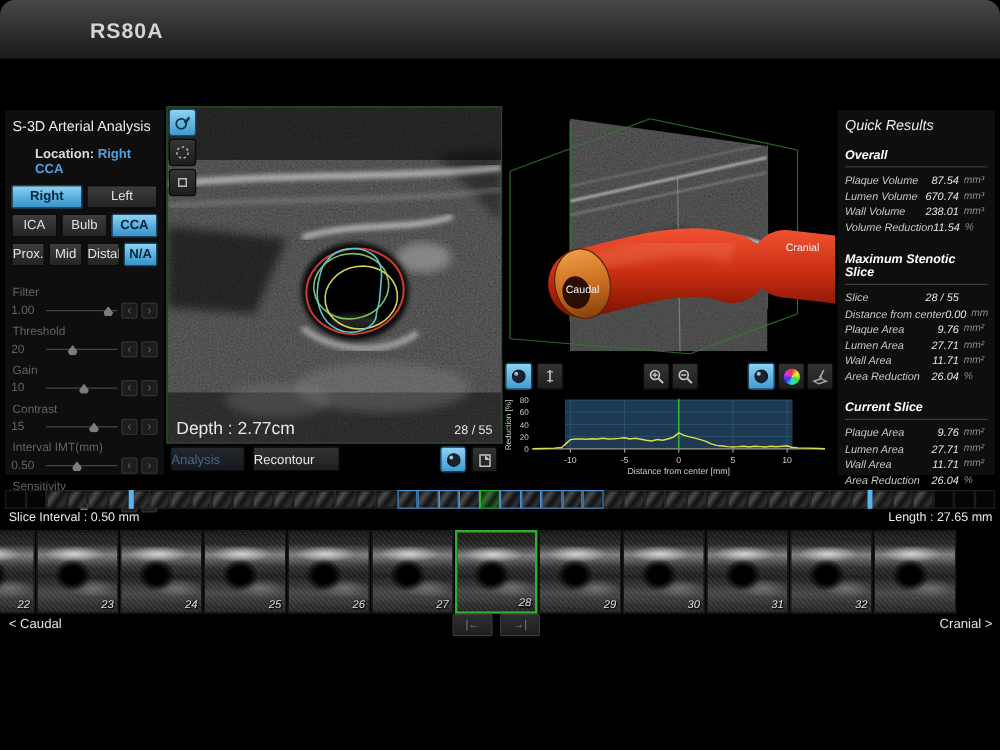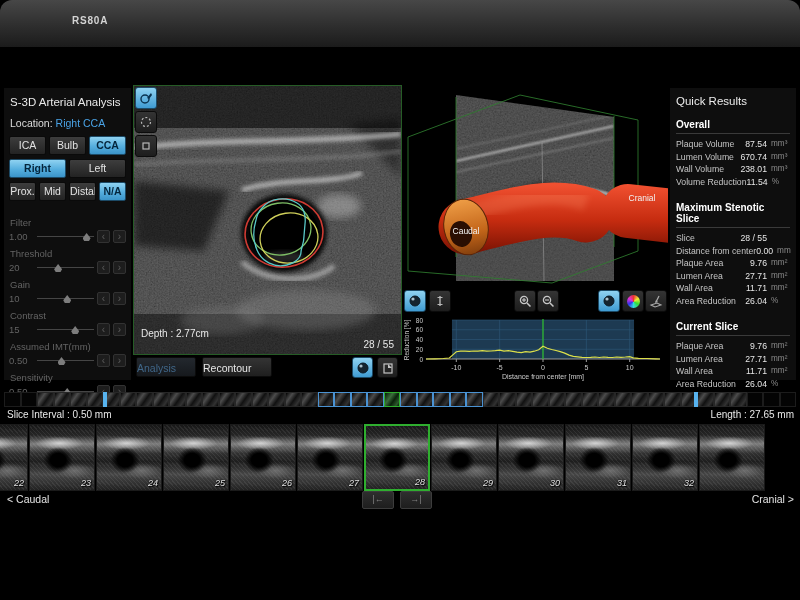--- a/index.html
+++ b/index.html
@@ -3,28 +3,28 @@
 <meta charset="utf-8">
 <style>
   html,body{margin:0;padding:0;background:#000;}
   #app{position:relative;width:800px;height:600px;background:#000;overflow:hidden;
        font-family:"Liberation Sans",sans-serif;color:#ddd;}
 
   
   #titlebar{position:absolute;left:0;top:0;width:800px;height:47px;
     background:linear-gradient(180deg,#474747 0%,#2e2e2e 55%,#1b1b1b 100%);
     border-radius:12px 12px 0 0;}
-  #titlebar .title{position:absolute;left:72px;top:15px;font-size:10px;font-weight:bold;
+  #titlebar .title{position:absolute;left:72px;top:15px;font-size:17px;font-weight:bold;
     letter-spacing:.8px;color:#d4d4d4;}
 
   
   #left-panel{position:absolute;left:4px;top:88px;width:127px;height:292px;
     background:#0e0e0e;box-sizing:border-box;padding:6px 5px;}
   .panel-title{font-size:11.5px;color:#e9e9e9;margin:2px 0 9px 1px;}
-  .loc-line{font-size:10.5px;margin:0 0 7px 1px;}
+  .loc-line{font-size:10.5px;margin:0 0 7px 19px;font-weight:bold;}
   .loc-line .lbl{color:#dcdcdc;}
   .loc-line .val{color:#4aa3e6;}
   .btn-row{display:flex;gap:3px;margin-bottom:4px;}
   .pbtn{flex:1;height:17px;line-height:17px;text-align:center;font-size:10.5px;
     color:#e2e2e2;background:linear-gradient(180deg,#3d3d3d,#232323);
     border:1px solid #0a0a0a;border-radius:2px;overflow:hidden;white-space:nowrap;}
   .pbtn.on{color:#04253c;font-weight:bold;
     background:linear-gradient(180deg,#8fd2f1 0%,#55aede 55%,#3b94c9 100%);
     border:1px solid #1c4a66;}
   #sliders{margin-top:16px;}
@@ -40,21 +40,21 @@
     color:#5c5c5c;background:#1d1d1d;border:1px solid #323232;border-radius:2px;box-sizing:border-box;}
 
   
   #us-view{position:absolute;left:133px;top:85px;width:267px;height:268px;
     border:1px solid #265c26;box-sizing:content-box;background:#000;}
   #tool-stack{position:absolute;left:1px;top:1px;z-index:5;}
   .tool-btn{width:22px;height:22px;margin-bottom:2px;border-radius:3px;
     background:linear-gradient(180deg,#343434,#1d1d1d);border:1px solid #0b0b0b;
     display:flex;align-items:center;justify-content:center;box-sizing:border-box;}
   .tool-btn.on{background:linear-gradient(180deg,#8fd2f1,#3f9bd2);border:1px solid #1c4a66;}
-  #depth-label{position:absolute;left:7px;bottom:15px;font-size:10px;color:#e8e8e8;z-index:5;}
+  #depth-label{position:absolute;left:7px;bottom:4px;font-size:14px;color:#e8e8e8;z-index:5;}
   #slice-indicator{position:absolute;right:7px;bottom:4px;font-size:10px;color:#e8e8e8;z-index:5;}
 
   #us-buttons{position:absolute;left:133px;top:357px;width:269px;height:22px;}
   .us-btn{position:absolute;top:0;height:20px;line-height:20px;text-align:left;
     font-size:10.5px;border-radius:2px;box-sizing:border-box;
     background:linear-gradient(180deg,#343434,#1f1f1f);border:1px solid #0b0b0b;}
   #btn-analysis{left:3px;width:60px;color:#40678a;background:linear-gradient(180deg,#23282e,#16191d);}
   #btn-recontour{left:69px;width:70px;color:#e6e6e6;}
   .mini-btn{position:absolute;top:0;width:21px;height:21px;border-radius:3px;box-sizing:border-box;
     background:linear-gradient(180deg,#343434,#1d1d1d);border:1px solid #0b0b0b;
@@ -64,21 +64,21 @@
   
   #view3d{position:absolute;left:402px;top:85px;width:266px;height:203px;background:#000;}
   #toolbar3d{position:absolute;left:402px;top:290px;width:266px;height:24px;}
   #toolbar3d .mini-btn{width:22px;height:22px;}
 
   
   #chart{position:absolute;left:402px;top:313px;width:266px;height:71px;}
 
   
   #quick-results{position:absolute;left:670px;top:88px;width:126px;height:292px;
-    background:#0e0e0e;box-sizing:border-box;padding:7px 6px;}
+    background:#0e0e0e;box-sizing:border-box;padding:7px 6px;font-style:italic;}
   #qr-title{font-size:11.5px;color:#ececec;margin-bottom:12px;}
   .qr-sec-title{font-size:10px;font-weight:bold;color:#fff;padding-bottom:3px;
     border-bottom:1px solid #3a3a3a;margin-bottom:4px;margin-top:14px;}
   .qr-sec:first-child .qr-sec-title{margin-top:0;}
   .qr-row{display:flex;font-size:8.7px;line-height:12.5px;}
   .qr-lbl{flex:1;color:#c6c6c6;white-space:nowrap;}
   .qr-val{color:#e6e6e6;text-align:left;}
   .qr-unit{width:19px;margin-left:4px;color:#8a8a8a;font-size:8.2px;}
 
   
@@ -128,27 +128,27 @@
     <span class="title">RS80A</span>
   </div>
 
   <div id="left-panel">
     <div class="panel-title">S-3D Arterial Analysis</div>
     <div class="loc-line">
       <span class="lbl">Location:</span>
       <span class="val">Right CCA</span>
     </div>
     <div class="btn-row">
+        <div class="pbtn on">Right</div>
+        <div class="pbtn">Left</div>
+      </div>
+    <div class="btn-row">
         <div class="pbtn">ICA</div>
         <div class="pbtn">Bulb</div>
         <div class="pbtn on">CCA</div>
-      </div>
-    <div class="btn-row">
-        <div class="pbtn on">Right</div>
-        <div class="pbtn">Left</div>
       </div>
     <div class="btn-row">
         <div class="pbtn">Prox.</div>
         <div class="pbtn">Mid</div>
         <div class="pbtn">Distal</div>
         <div class="pbtn on">N/A</div>
       </div>
     <div id="sliders">
         <div class="sl-block">
           <div class="sl-label">Filter</div>
@@ -188,21 +188,21 @@
           <div class="sl-row">
             <div class="sl-val">15</div>
             <div class="sl-track">
               <div class="sl-knob" style="left: 60%;"></div>
             </div>
             <div class="sl-btn">‹</div>
             <div class="sl-btn">›</div>
           </div>
         </div>
         <div class="sl-block">
-          <div class="sl-label">Assumed IMT(mm)</div>
+          <div class="sl-label">Interval IMT(mm)</div>
           <div class="sl-row">
             <div class="sl-val">0.50</div>
             <div class="sl-track">
               <div class="sl-knob" style="left: 36%;"></div>
             </div>
             <div class="sl-btn">‹</div>
             <div class="sl-btn">›</div>
           </div>
         </div>
         <div class="sl-block">

